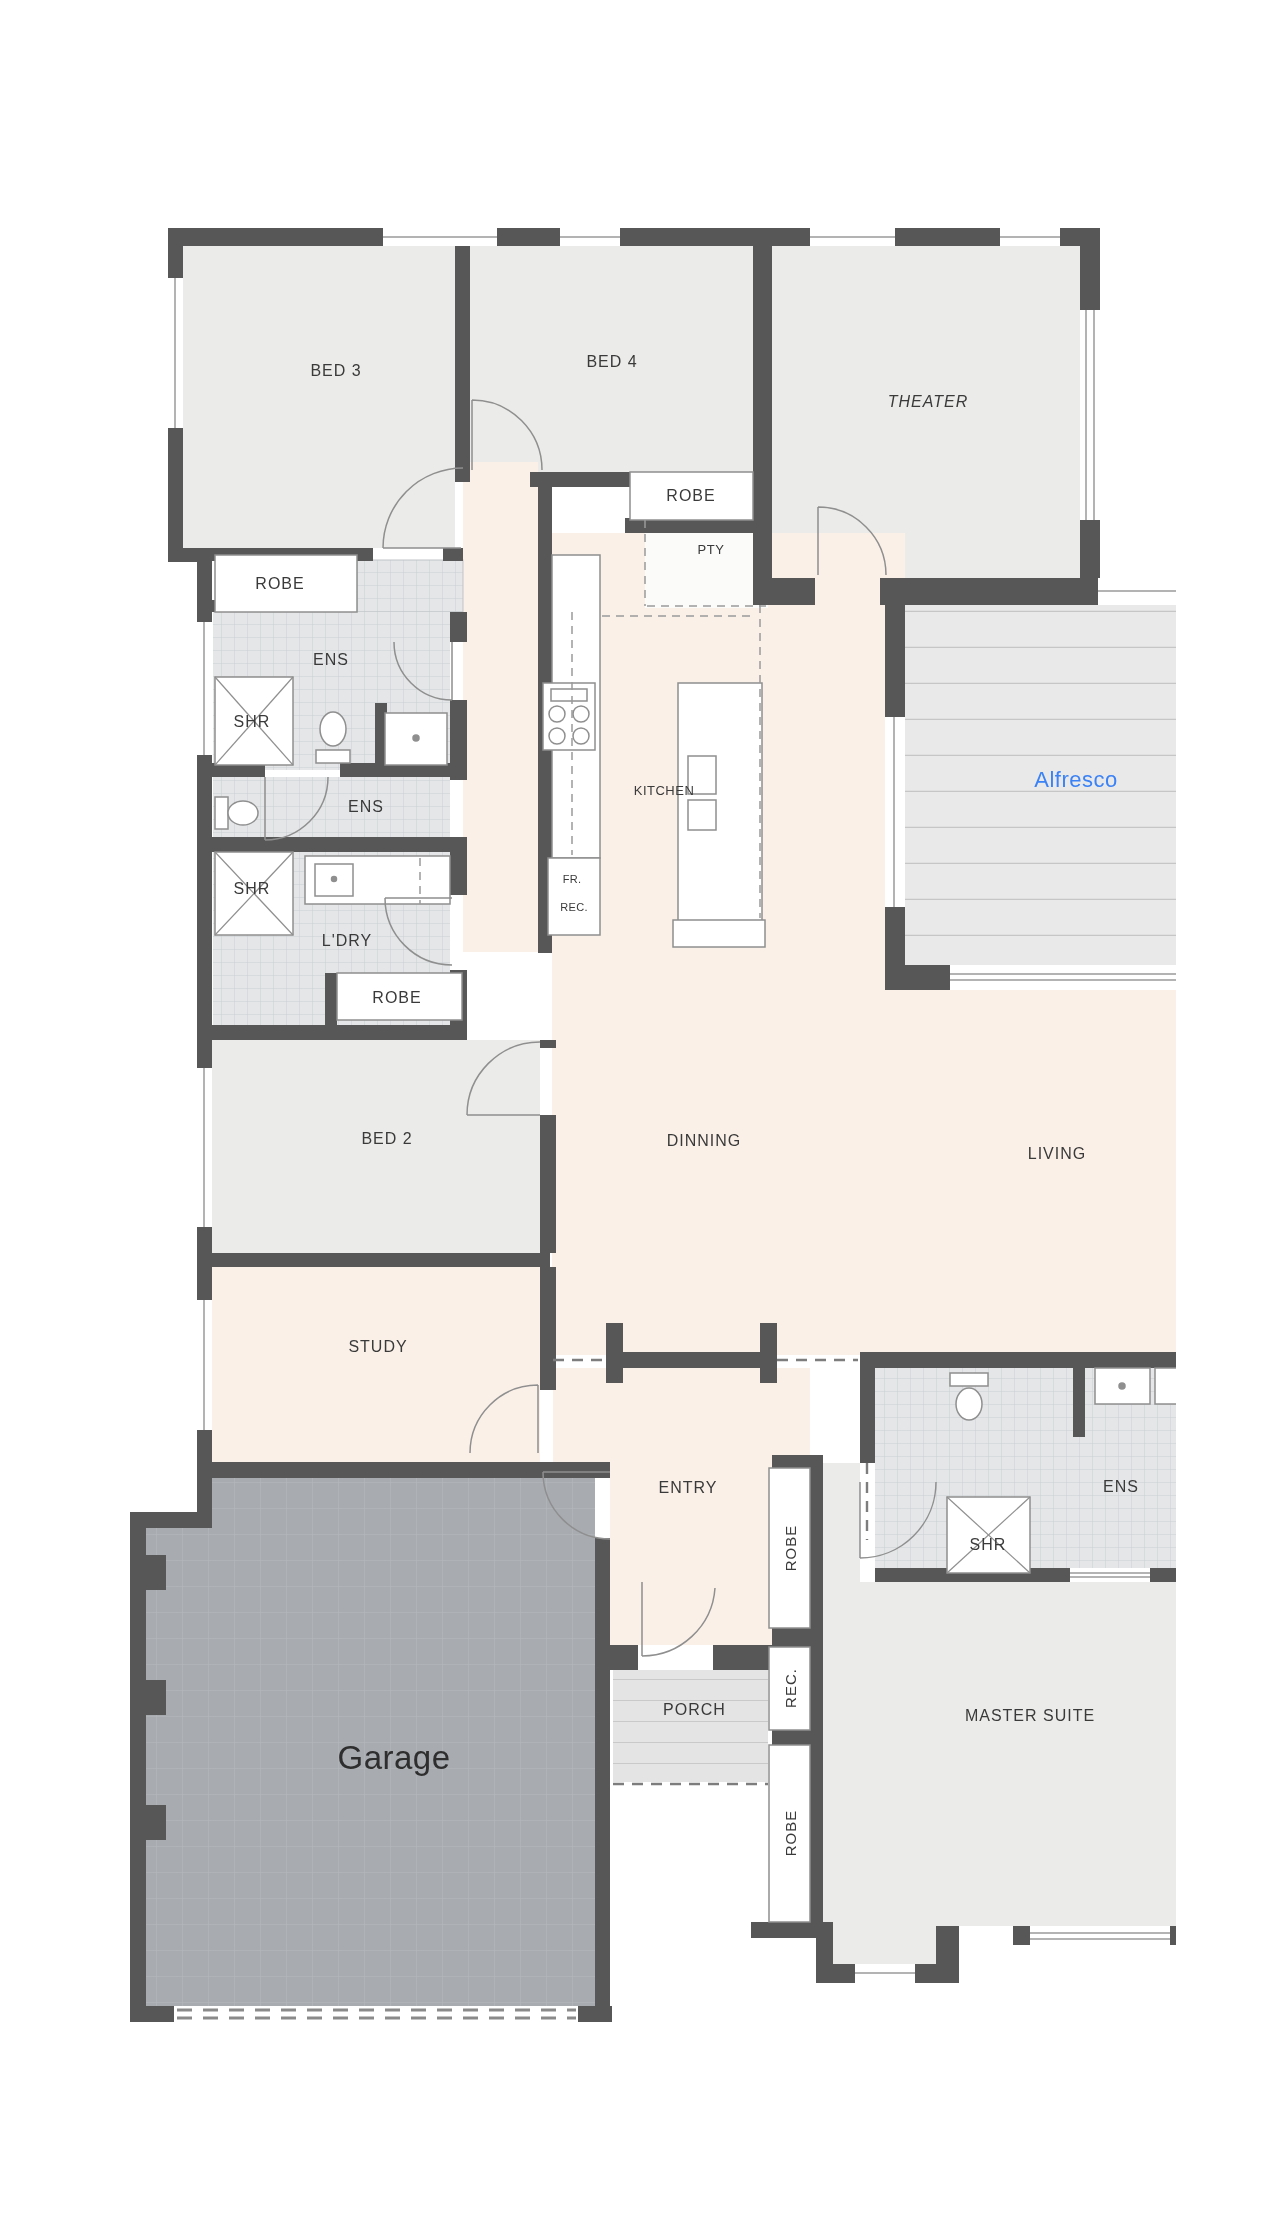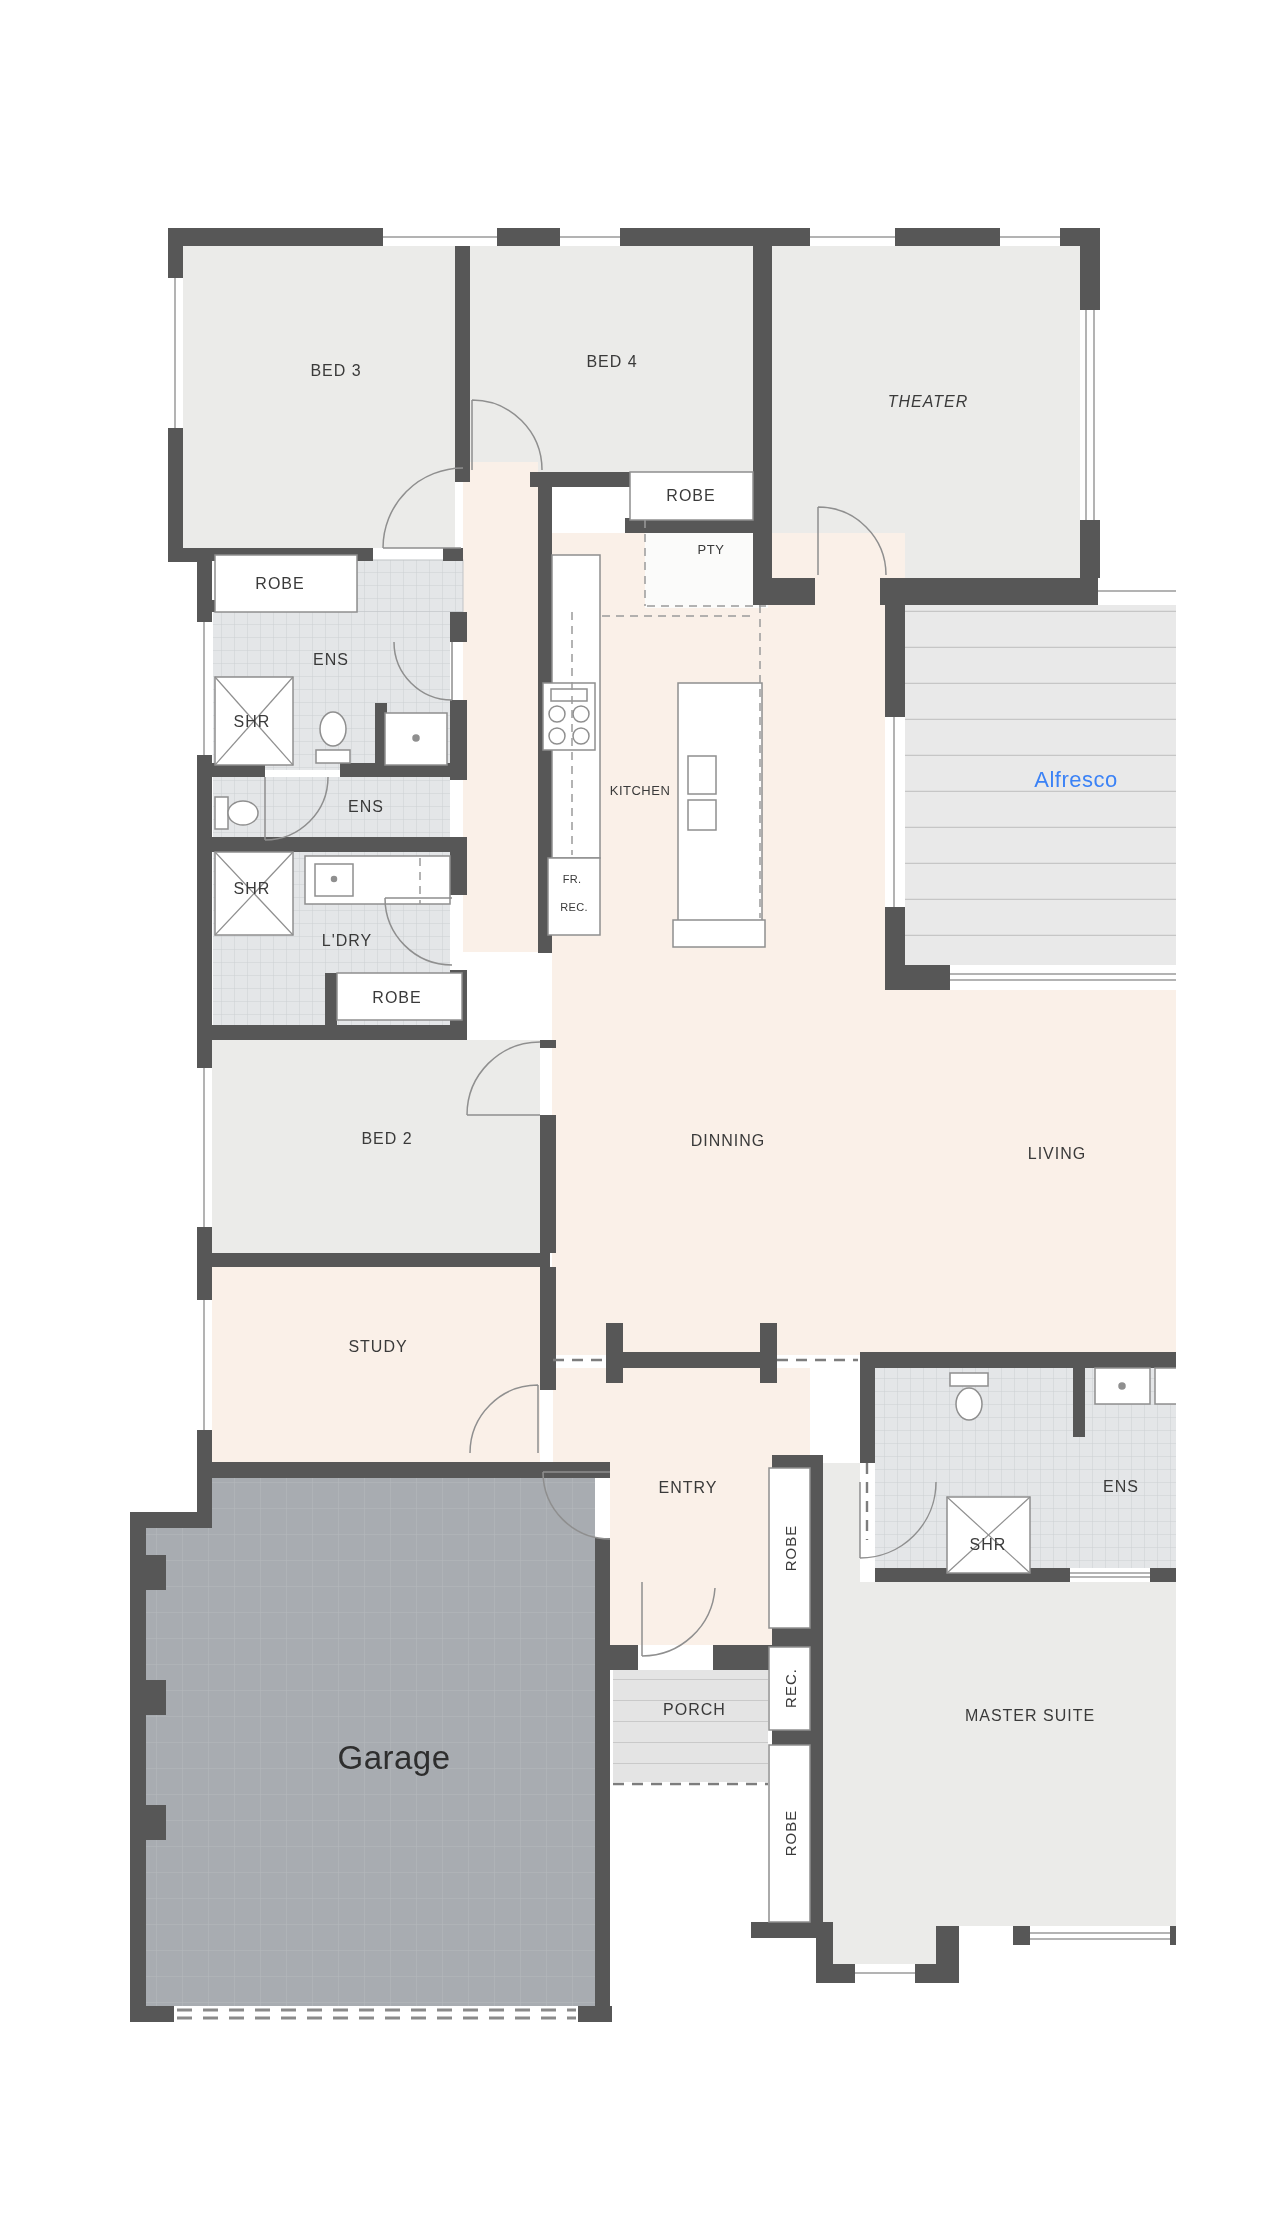--- a/index.html
+++ b/index.html
@@ -285,26 +285,26 @@
       <div class="lbl room" style="left: 928px; top: 402px; font-style: italic;">THEATER</div>
       <div class="lbl room" style="left: 280px; top: 584px;">ROBE</div>
       <div class="lbl room" style="left: 331px; top: 660px;">ENS</div>
       <div class="lbl room" style="left: 252px; top: 722px;">SHR</div>
       <div class="lbl room" style="left: 366px; top: 807px;">ENS</div>
       <div class="lbl room" style="left: 252px; top: 889px;">SHR</div>
       <div class="lbl room" style="left: 347px; top: 941px;">L'DRY</div>
       <div class="lbl room" style="left: 397px; top: 998px;">ROBE</div>
       <div class="lbl room" style="left: 691px; top: 496px;">ROBE</div>
       <div class="lbl small" style="left: 711px; top: 549px;">PTY</div>
-      <div class="lbl small" style="left: 640px; top: 790px;">KITCHEN</div>
+      <div class="lbl small" style="left: 664px; top: 790px;">KITCHEN</div>
       <div class="lbl tiny" style="left: 572px; top: 879px;">FR.</div>
       <div class="lbl tiny" style="left: 574px; top: 907px;">REC.</div>
       <div class="lbl big" style="left: 1076px; top: 780px;">Alfresco</div>
       <div class="lbl room" style="left: 370px; top: 1139px; margin-left: 17px;">BED 2</div>
-      <div class="lbl room" style="left: 704px; top: 1141px; margin-left: 24px;">DINNING</div>
+      <div class="lbl room" style="left: 704px; top: 1141px;">DINNING</div>
       <div class="lbl room" style="left: 1057px; top: 1154px;">LIVING</div>
       <div class="lbl room" style="left: 378px; top: 1347px;">STUDY</div>
       <div class="lbl room" style="left: 688px; top: 1488px;">ENTRY</div>
       <div class="lbl vert" style="left: 790px; top: 1548px;">ROBE</div>
       <div class="lbl vert" style="left: 790px; top: 1688px;">REC.</div>
       <div class="lbl vert" style="left: 790px; top: 1833px;">ROBE</div>
       <div class="lbl room" style="left: 988px; top: 1545px;">SHR</div>
       <div class="lbl room" style="left: 1121px; top: 1487px;">ENS</div>
       <div class="lbl room" style="left: 1030px; top: 1716px;">MASTER SUITE</div>
       <div class="lbl room" style="left: 685px; top: 1710px; padding-left: 19px;">PORCH</div>

